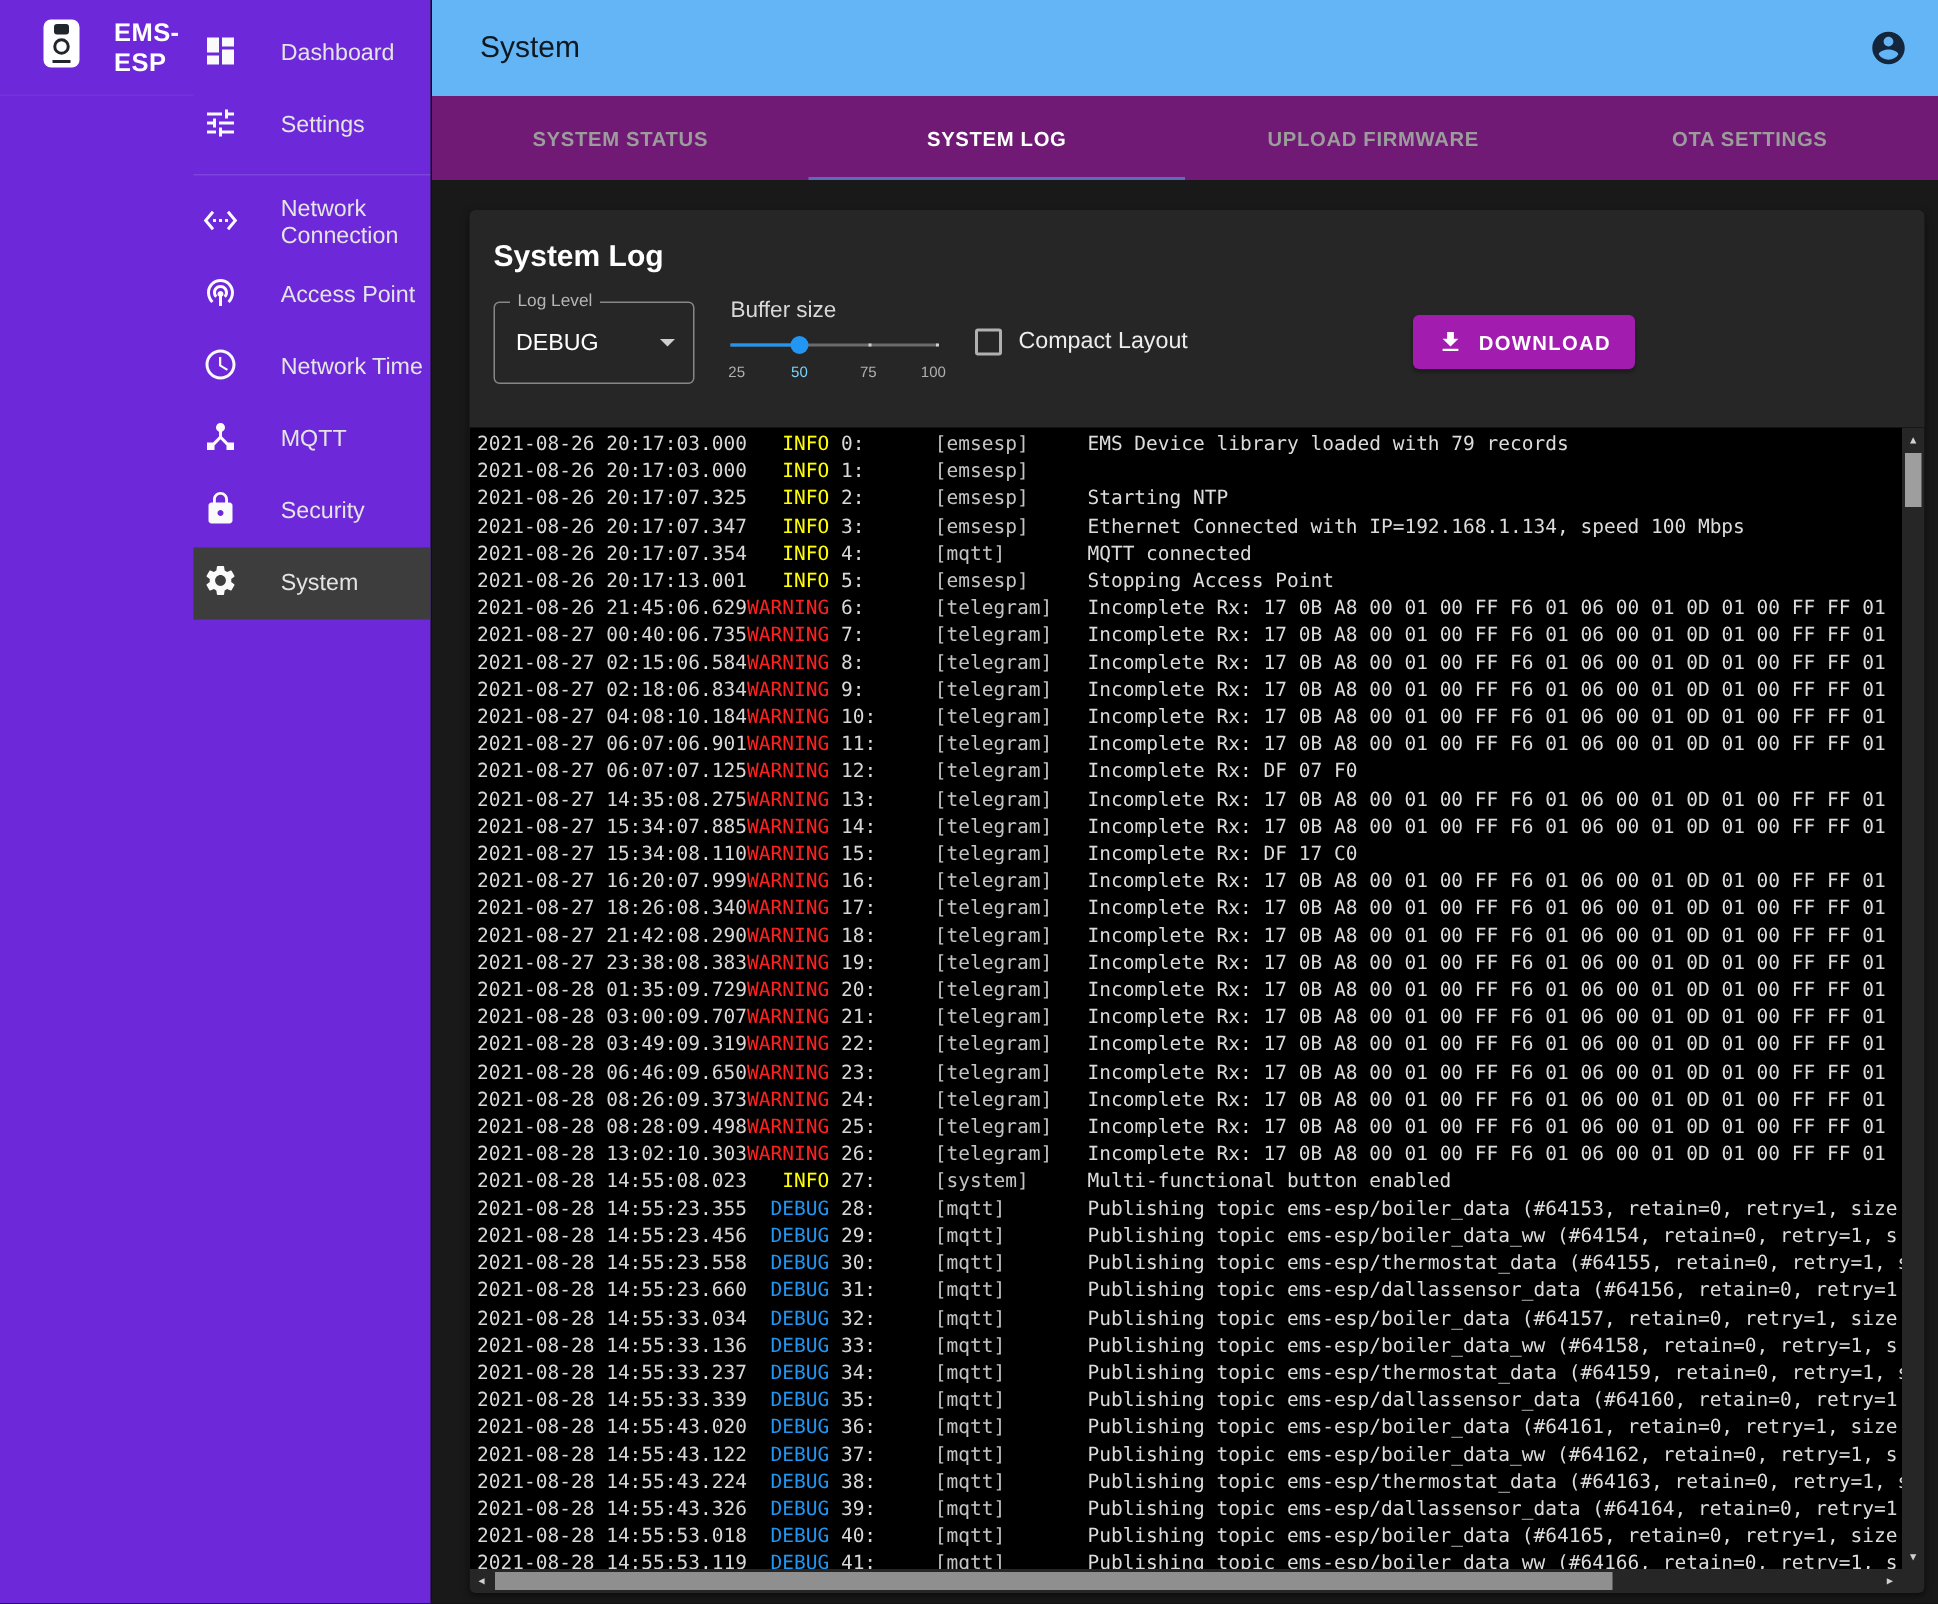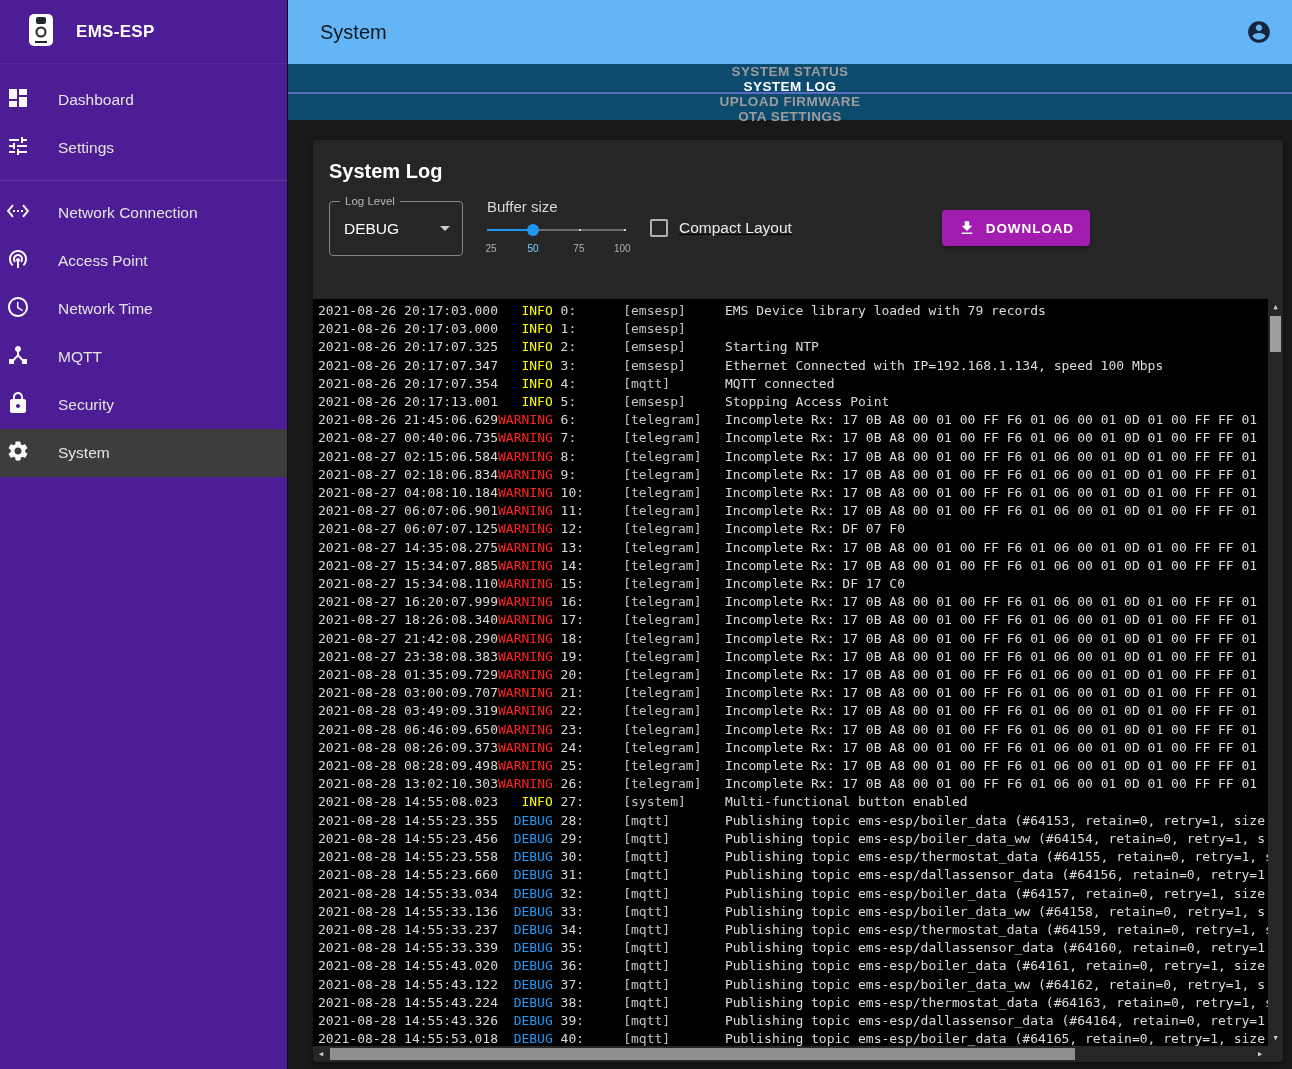--- a/index.html
+++ b/index.html
@@ -1,74 +1,74 @@
 <!DOCTYPE html>
 <html><head>
 <meta charset="utf-8">
 <style>
   * { box-sizing: border-box; margin: 0; padding: 0; }
   html,body { width:1292px; height:1069px; overflow:hidden; background:#191919;
     font-family:"Liberation Sans", sans-serif; }
   .app { display:flex; width:1292px; height:1069px; }
 
   
-  .sidebar { width:288px; min-width:288px; background:#4c1d95; display:flex; flex-direction:column;
+  .sidebar { width:288px; min-width:288px; background:#6d28d9; display:flex; 
     border-right:1px solid #101010; }
   .logo-row { height:64px; display:flex; align-items:center; gap:22px; padding:0 0 0 28px;
     border-bottom:1px solid rgba(255,255,255,0.06); }
   .logo-text { color:#fff; font-size:17px; font-weight:700; letter-spacing:0.3px; }
   .nav { padding-top:12px; }
   .nav-item { height:48px; display:flex; align-items:center; padding-left:6px; gap:28px;
     color:#e4e4e4; font-size:15.5px; cursor:pointer; }
   .nav-item svg { width:24px; height:24px; color:#fafafa; flex:0 0 24px; }
   .nav-item.selected { background:#3d3d3d; }
   .divider { height:1px; background:rgba(255,255,255,0.12); margin:8px 0; }
 
   
   .main { flex:1; display:flex; flex-direction:column; background:#191919; min-width:0; }
   .topbar { height:64px; min-height:64px; background:#64b5f6; display:flex; align-items:center;
     padding:0 20px 0 32px; }
   .topbar h1 { font-size:20px; font-weight:500; color:rgba(0,0,0,0.87); flex:1; }
   .avatar { width:26px; height:26px; color:#13263c; cursor:pointer; }
   .avatar svg { width:26px; height:26px; }
 
-  .tabs { height:56px; min-height:56px; display:flex; background:#0c4a6e;flex-direction:column; }
+  .tabs { height:56px; min-height:56px; display:flex; background:#701a75; }
   .tab { flex:1; display:flex; align-items:center; justify-content:center; color:#9c9c9c;
     font-size:13.5px; font-weight:700; letter-spacing:0.45px; position:relative; cursor:pointer; }
   .tab.active { color:#fff; }
   .tab.active::after { content:""; position:absolute; left:0; right:0; bottom:0; height:2px; background:#5c6bc0; }
 
   .content { flex:1; padding:20px 9px 7px 25px; overflow:hidden; }
   .card { background:#262626; border-radius:4px; height:100%; display:flex; flex-direction:column;
     box-shadow:0 2px 5px rgba(0,0,0,0.5); overflow:hidden; }
   .card-title { margin:20px 16px 0; font-size:20px; font-weight:700; color:#fff; }
 
   
-  .controls { display:flex; align-items:center; margin:14px 16px 40px; height:62px; }
+  .controls { display:flex; align-items:center; margin:14px 16px 26px; height:62px; }
   .select-box { position:relative; width:134px; height:55px; border:1px solid rgba(255,255,255,0.45);
     border-radius:4px; cursor:pointer; }
   .select-label { position:absolute; top:-7px; left:10px; background:#262626; padding:0 5px;
     font-size:11.5px; color:#b5b5b5; }
   .select-value { line-height:53px; padding-left:14px; font-size:15.5px; color:#fff; }
   .select-caret { position:absolute; right:12px; top:24px; width:0; height:0;
     border-left:5px solid transparent; border-right:5px solid transparent; border-top:5px solid #cfcfcf; }
 
   .slider-group { margin-left:24px; width:138px; }
   .slider-label { font-size:15px; color:#d8d8d8; margin-bottom:8px; }
   .slider { position:relative; height:14px; cursor:pointer; }
   .slider-track { position:absolute; top:6px; left:0; right:0; height:2px; background:#6b6b6b; }
   .slider-fill { position:absolute; top:6px; left:0; width:33.3%; height:2px; background:#2196f3; }
   .slider-dot { position:absolute; top:6.5px; width:2px; height:2px; background:#cfcfcf; }
   .slider-thumb { position:absolute; left:33.3%; top:1px; width:12px; height:12px; border-radius:50%;
     background:#2196f3; transform:translateX(-50%); }
   .slider-ticks { position:relative; height:16px; margin-top:6px; font-size:10px; color:#b0b0b0; }
   .slider-ticks span { position:absolute; transform:translateX(-50%); }
   .slider-ticks .active { color:#7dd3fc; }
 
-  .checkbox-group { margin-left:25px; display:flex; align-items:center; cursor:pointer;text-decoration:underline; }
+  .checkbox-group { margin-left:25px; display:flex; align-items:center; cursor:pointer; }
   .cb-box { width:18px; height:18px; border:2px solid #b0b0b0; border-radius:2px; }
   .cb-label { margin-left:11px; font-size:15.5px; color:#ececec; }
 
   .download-btn { margin-left:auto; margin-right:177px; display:flex; align-items:center; gap:10px;
     background:#a21caf; color:#fff; border:none; border-radius:4px; height:36px; padding:0 16px;
     font-family:"Liberation Sans", sans-serif; font-size:13.5px; font-weight:700; letter-spacing:0.9px;
     cursor:pointer; box-shadow:0 2px 3px rgba(0,0,0,0.35); }
   .download-btn svg { width:18px; height:18px; }
 
   

